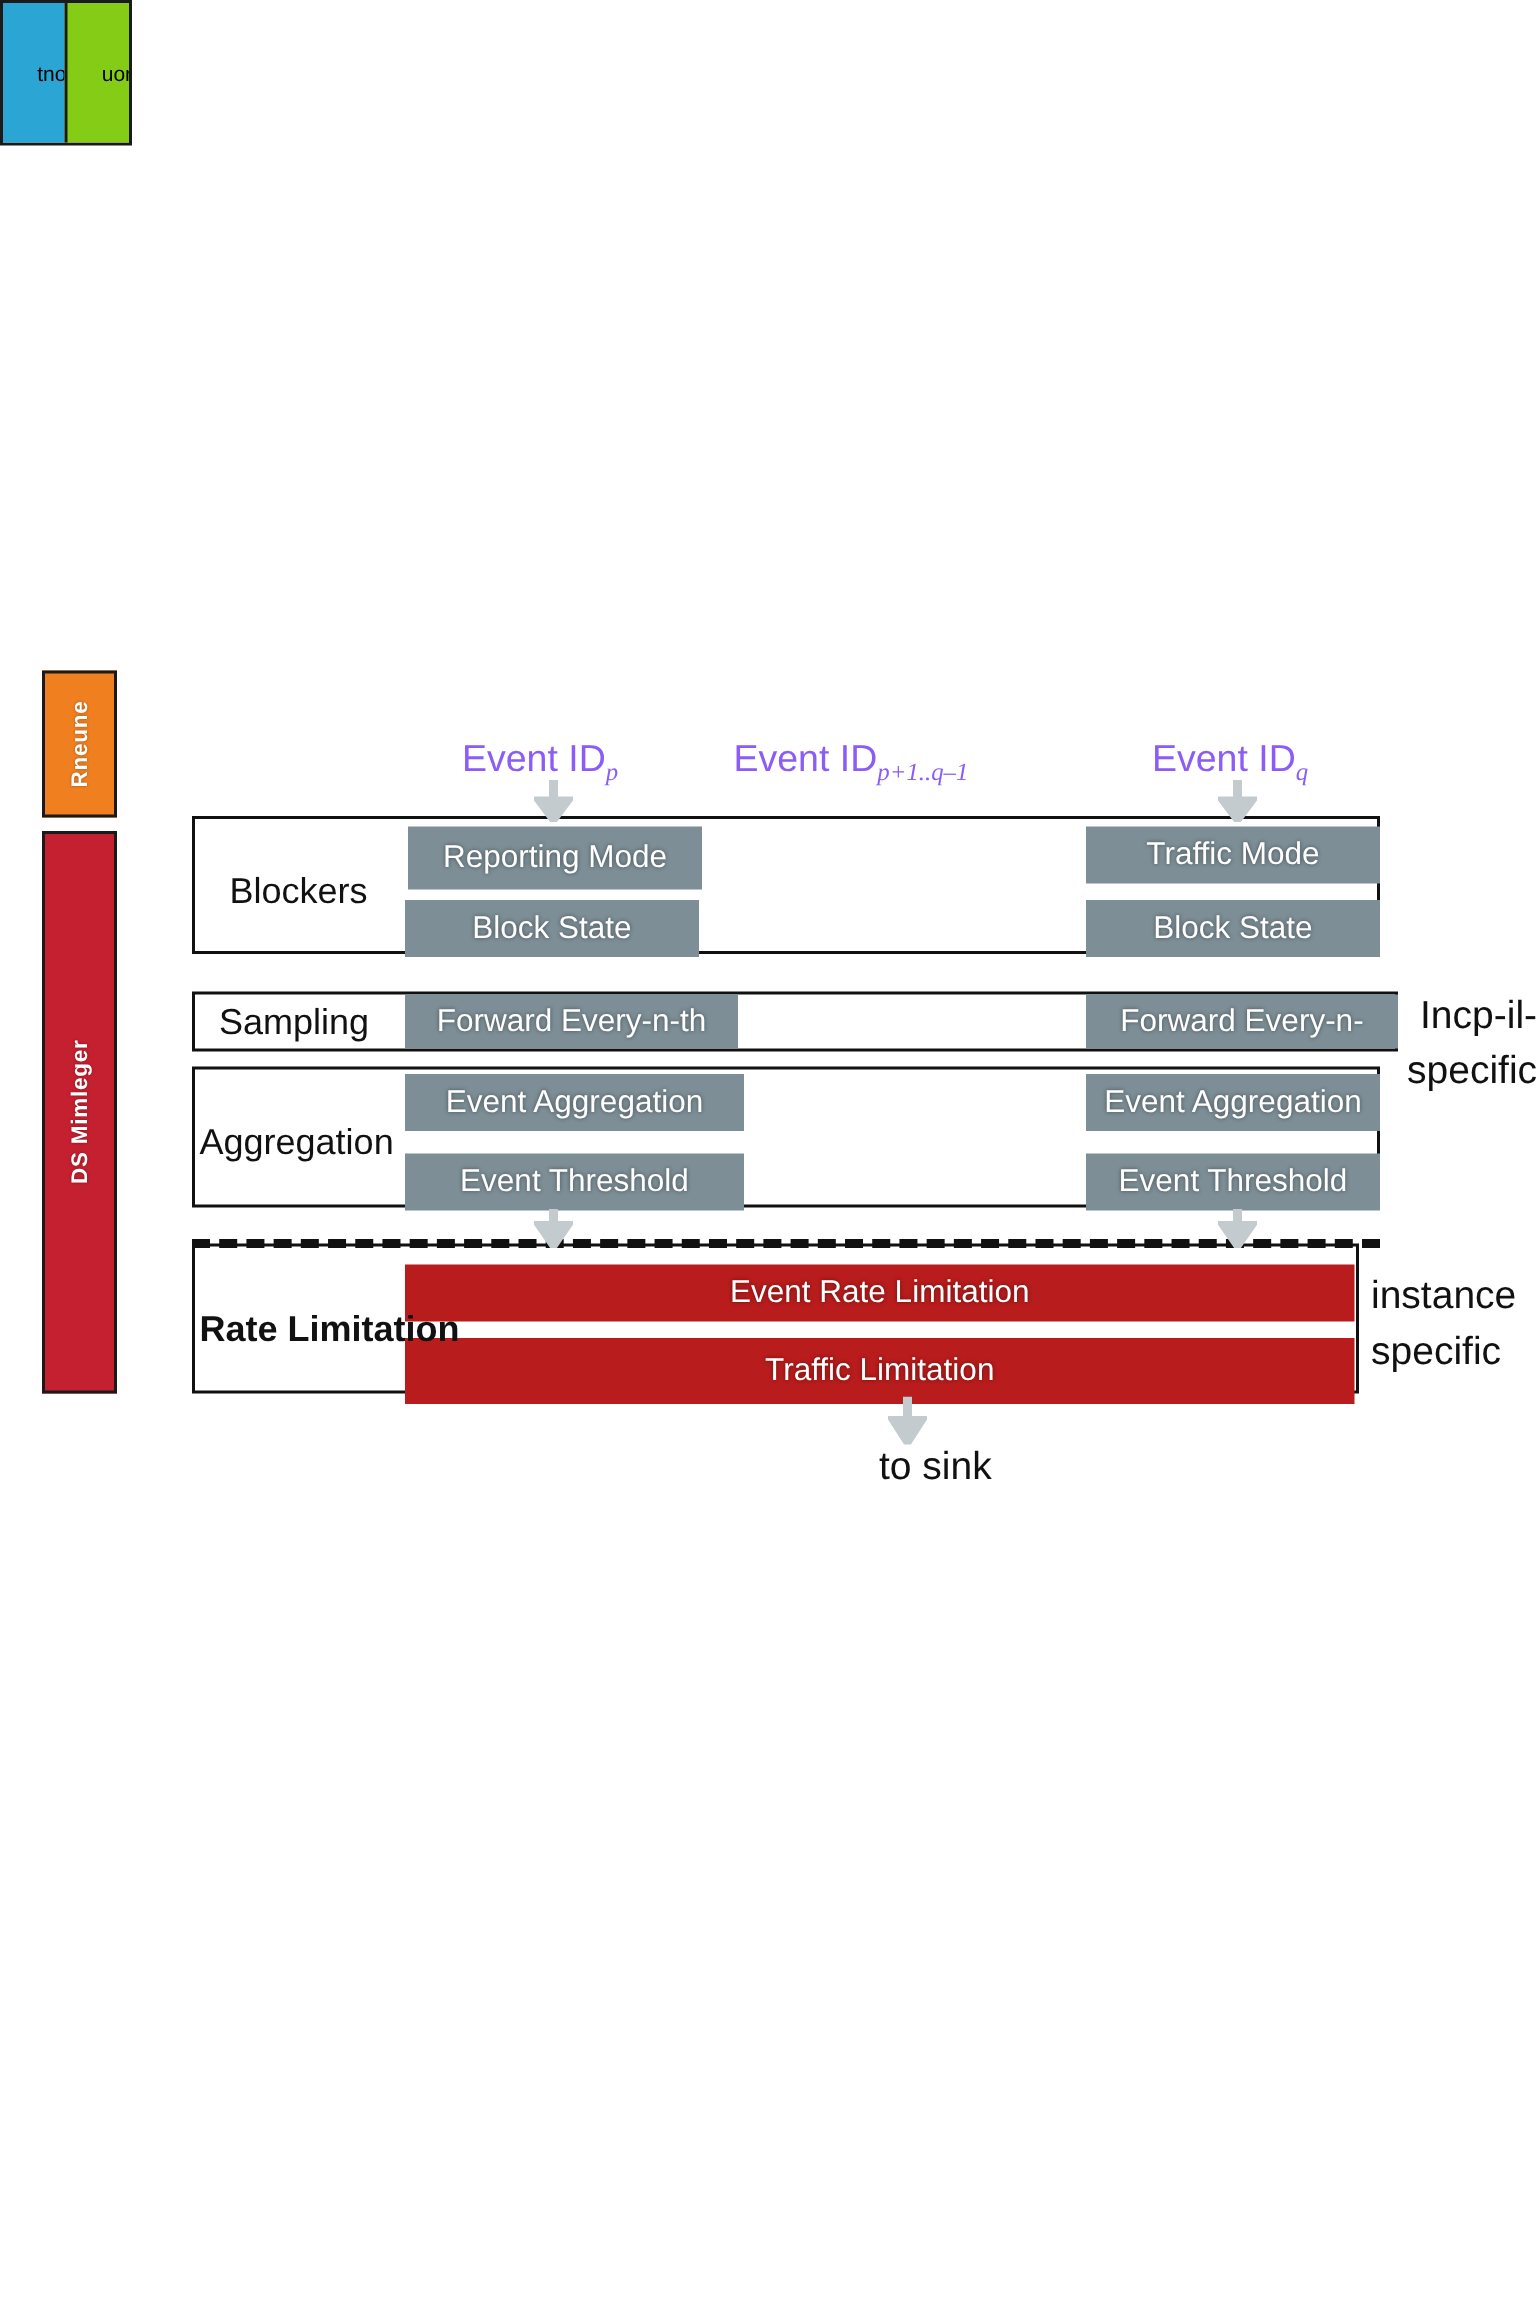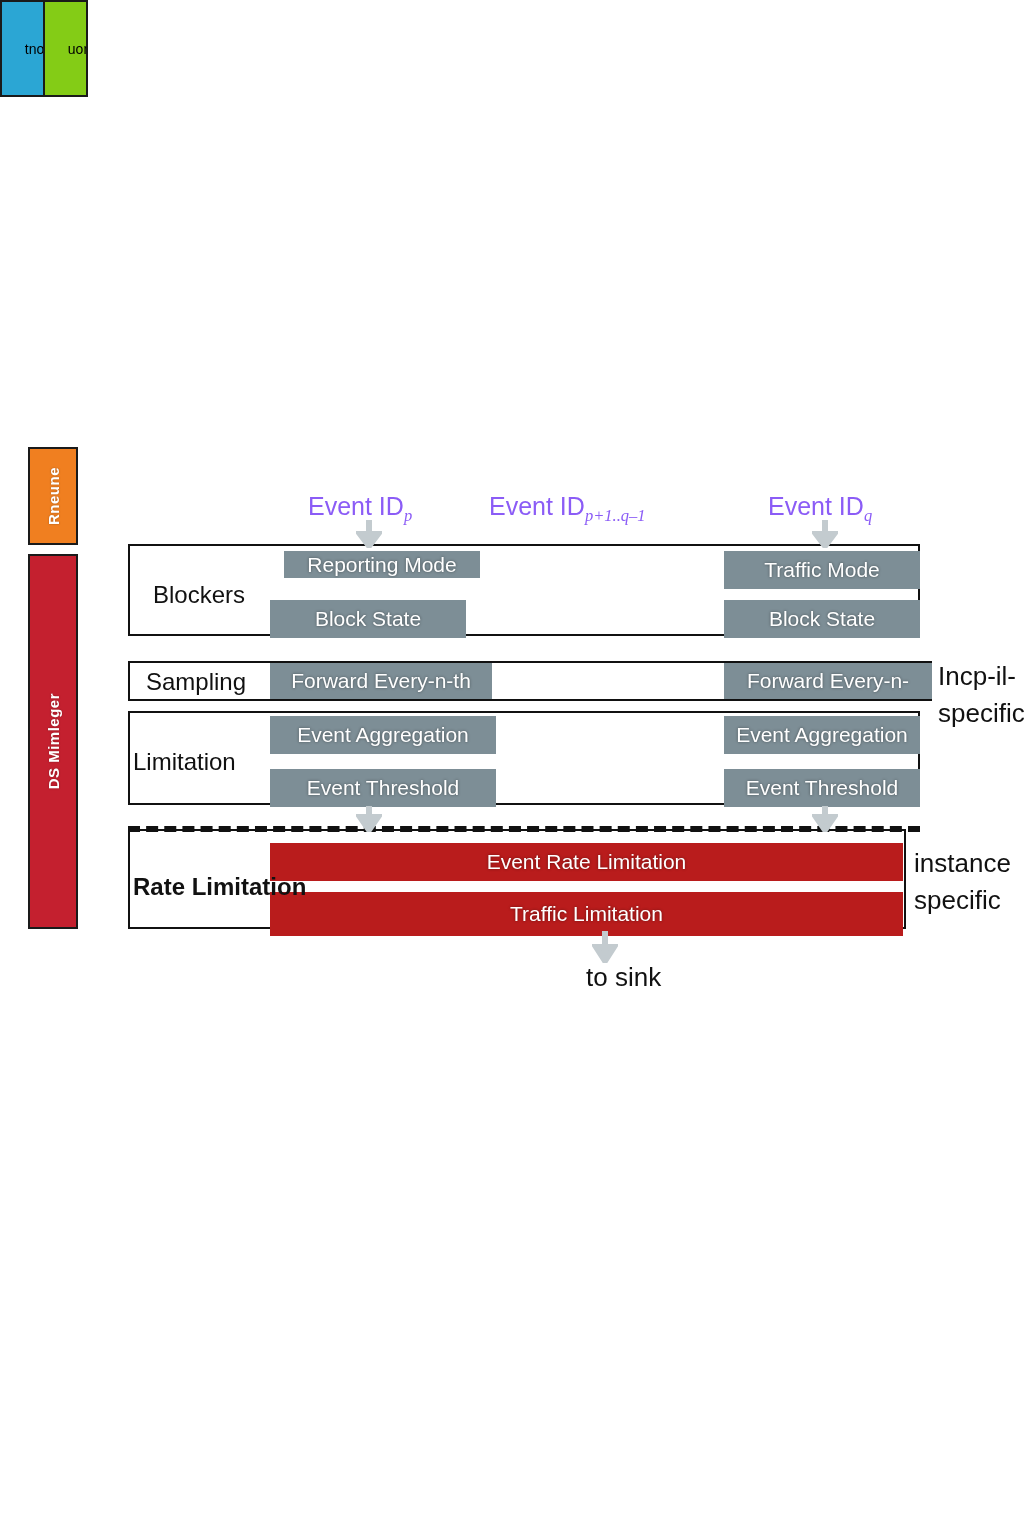--- a/index.html
+++ b/index.html
@@ -116,21 +116,21 @@
     text-shadow: 0 0 3px rgba(0,0,0,0.45);
     overflow: hidden;
     white-space: nowrap;
     z-index: 3;
   }
   .chip.light { background: #b91c1c; }
 
   
   #row-blockers { left: 128px; top: 544px; width: 792px; height: 92px; }
   #lbl-blockers { left: 153px; top: 581px; }
-  #chip-rep     { left: 284px; top: 551px; width: 196px; height: 27px; }
+  #chip-rep     { left: 272px; top: 551px; width: 196px; height: 42px; }
   #chip-bs-l    { left: 270px; top: 600px; width: 196px; height: 38px; }
   #chip-blog    { left: 724px; top: 551px; width: 196px; height: 38px; }
   #chip-bs-r    { left: 724px; top: 600px; width: 196px; height: 38px; }
 
   
   #row-sampling { left: 128px; top: 661px; width: 804px; height: 40px; }
   #lbl-sampling { left: 146px; top: 668px; }
   #chip-fw-l    { left: 270px; top: 663px; width: 222px; height: 36px; }
   #chip-fw-r    { left: 724px; top: 663px; width: 208px; height: 36px; }
 
@@ -157,21 +157,21 @@
   }
 
   
   .side-note {
     position: absolute;
     color: #111111;
     font-size: 26px;
     line-height: 1.42;
     white-space: nowrap;
   }
-  #note-incpil  { left: 938px; top: 658px; }
+  #note-incpil  { left: 938px; top: 658px; text-align: right; }
   #note-instance{ left: 914px; top: 845px; }
 
   
   .arrow {
     position: absolute;
     z-index: 7;
   }
   #to-sink-label {
     position: absolute;
     left: 565px; top: 962px;
@@ -222,21 +222,21 @@
   <div class="chip" id="chip-bs-l">Block State</div>
   <div class="chip" id="chip-blog">Traffic Mode</div>
   <div class="chip" id="chip-bs-r">Block State</div>
 
   <div class="row" id="row-sampling"></div>
   <div class="rowlabel" id="lbl-sampling">Sampling</div>
   <div class="chip" id="chip-fw-r">Forward Every-n-</div>
   <div class="chip" id="chip-fw-l">Forward Every-n-th</div>
 
   <div class="row" id="row-aggregation"></div>
-  <div class="rowlabel" id="lbl-aggregation">Limitation</div>
+  <div class="rowlabel" id="lbl-aggregation">Aggregation</div>
   <div class="chip" id="chip-agg-l">Event Aggregation</div>
   <div class="chip" id="chip-thr-l">Event Threshold</div>
   <div class="chip" id="chip-agg-r">Event Aggregation</div>
   <div class="chip" id="chip-thr-r">Event Threshold</div>
 
   <svg class="arrow" style="left:356px; top:806px;" width="26" height="26">
     <path d="M13,0 L13,12 M13,24 L4,11 L22,11 Z" stroke="#C3CBCF" stroke-width="6" fill="#C3CBCF"></path>
   </svg>
   <svg class="arrow" style="left:812px; top:806px;" width="26" height="26">
     <path d="M13,0 L13,12 M13,24 L4,11 L22,11 Z" stroke="#C3CBCF" stroke-width="6" fill="#C3CBCF"></path>

